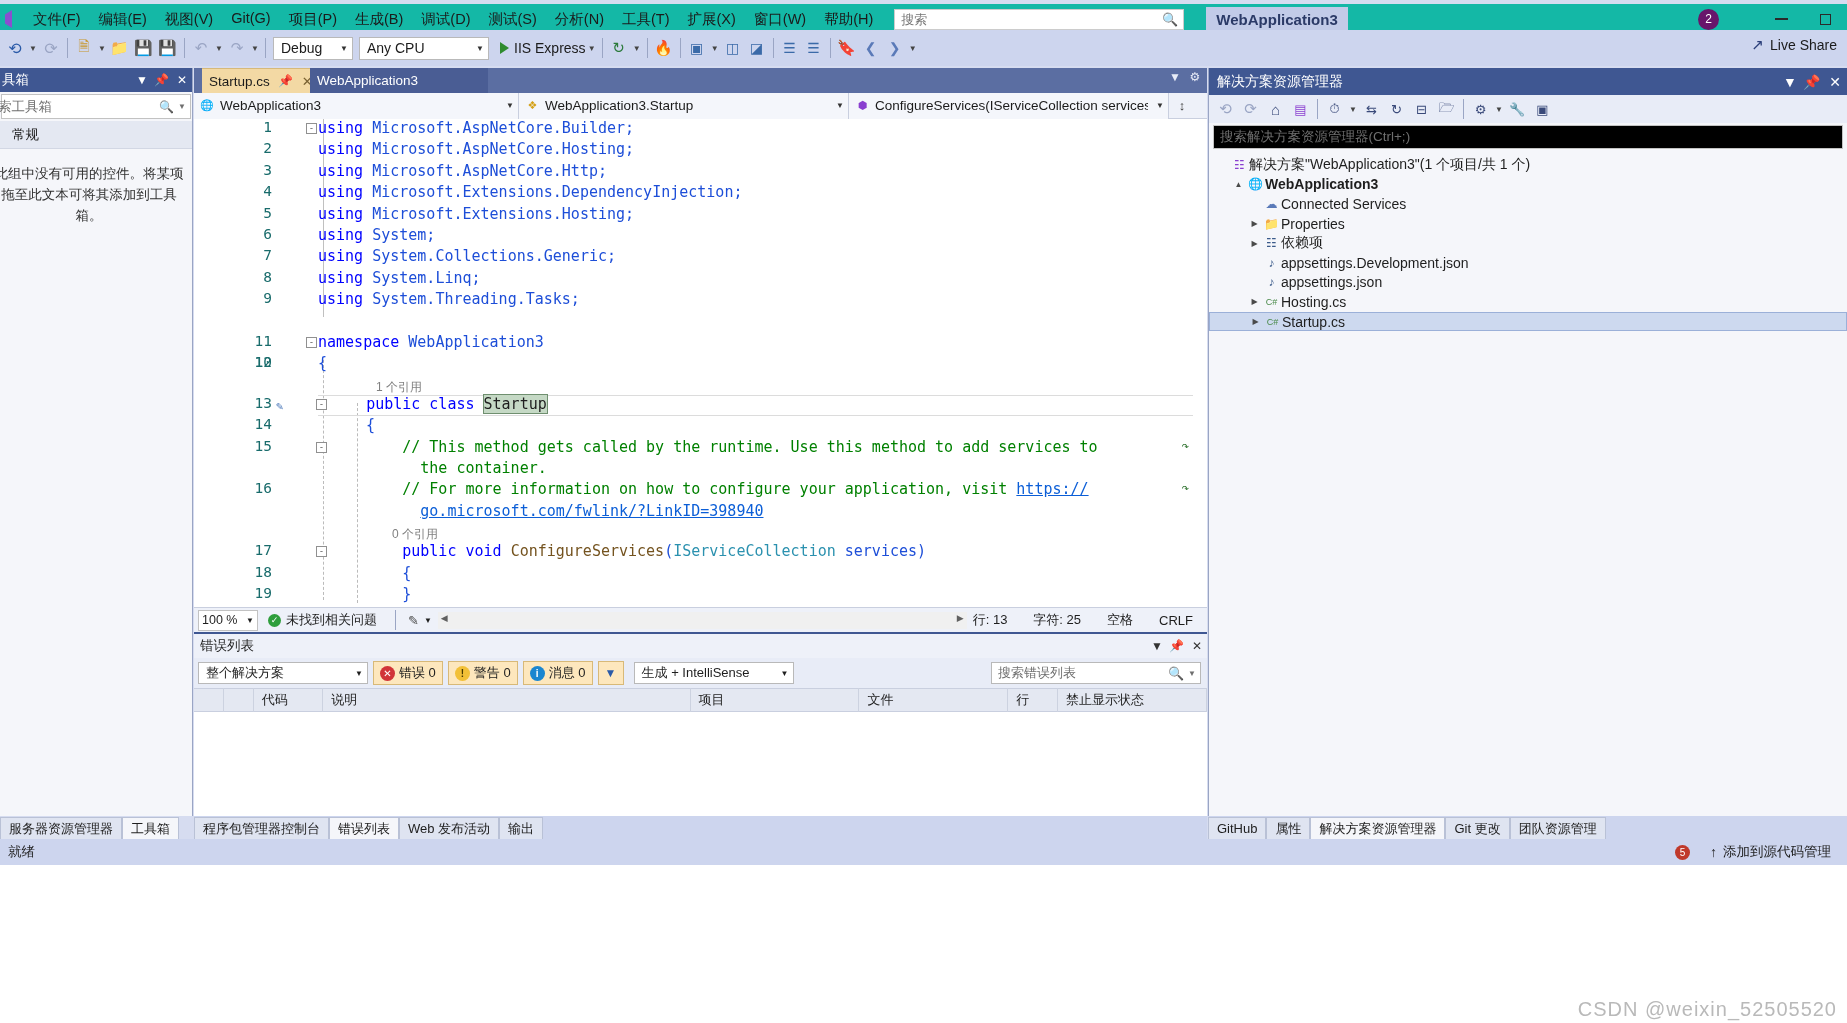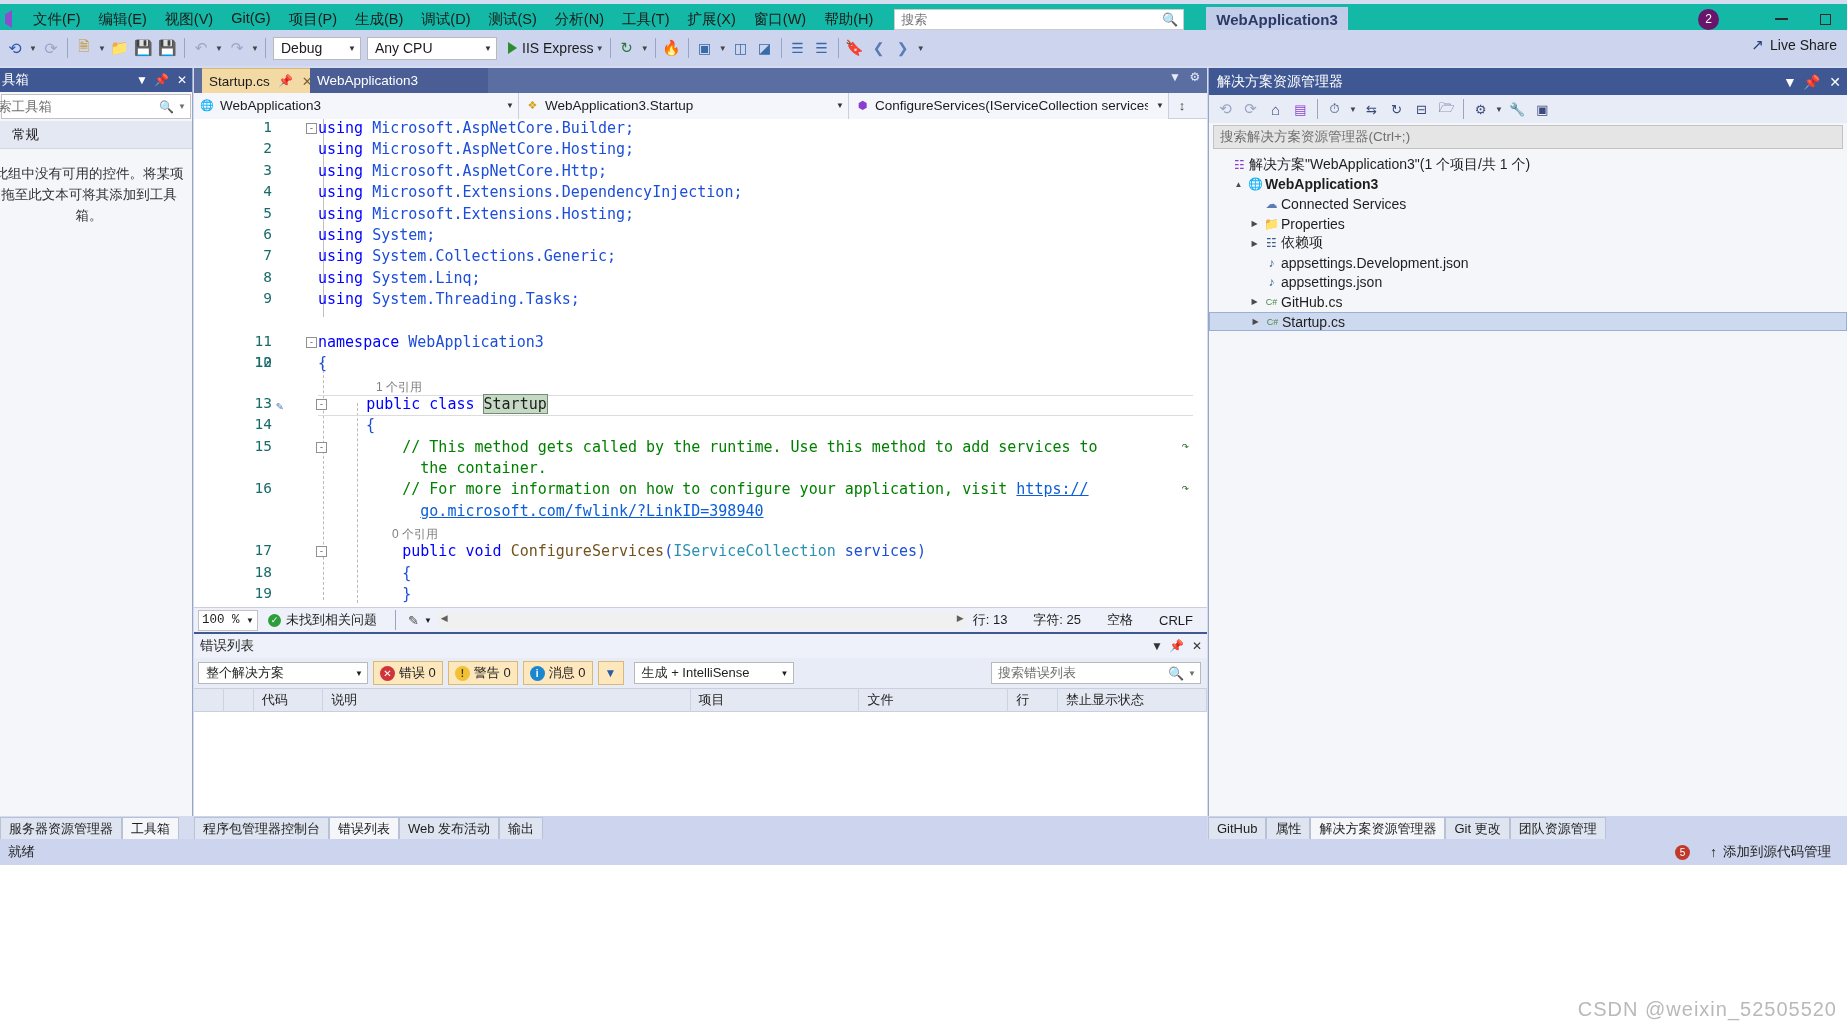--- a/index.html
+++ b/index.html
@@ -159,21 +159,21 @@
 
   
   .solexp{ position:absolute; left:1208px; top:68px; width:639px; height:748px;
      background:#f5f6fa; border-left:1px solid #9aa5c4; }
   .se-head{ height:27px; background:#3f5792; color:#fff; display:flex; align-items:center;
      padding-left:8px; font-size:14px; }
   .se-head .ttl{ flex:1; }
   .se-tools{ height:28px; background:#e8ecf7; display:flex; align-items:center; padding-left:4px; }
   .set{ width:25px;height:24px;display:flex;align-items:center;justify-content:center;
      font-size:13px;color:#3a4a7a; }
-  .se-search{ height:24px; background:#e5e5e5; border:1px solid #c2c2c2; margin:2px 4px;
+  .se-search{ height:24px; background:#000000; border:1px solid #c2c2c2; margin:2px 4px;
      display:flex; align-items:center; padding-left:6px; font-size:13.5px; color:#6f6f6f; }
   .tree{ padding-top:4px; font-size:14px; }
   .trow{ height:19.6px; display:flex; align-items:center; white-space:nowrap; }
   .trow .exp{ width:15px; text-align:center; font-size:8px; color:#4a4a4a; }
   .trow .tic{ width:19px; text-align:center; font-size:12px; }
   .trow.selected{ background:#cdd9ef; border:1px solid #9bb0d8; }
   .bold{ font-weight:bold; }
 
   
   .lefttabs{ position:absolute; left:0; top:816px; width:193px; height:23px; display:flex;
@@ -244,21 +244,21 @@
     <div class="tbcaret">▼</div>
     <div class="tb" style="color:#d9a43b;font-size:15px;">📁</div>
     <div class="tb" style="color:#2b5aa8;font-size:15px;">💾</div>
     <div class="tb" style="color:#2b5aa8;font-size:15px;">💾</div>
     <div class="tbsep"></div>
     <div class="tb" style="color:#9aa5c4;font-size:15px;">↶</div>
     <div class="tbcaret">▼</div>
     <div class="tb" style="color:#9aa5c4;font-size:15px;">↷</div>
     <div class="tbcaret">▼</div>
     <div class="tbsep"></div>
-    <div class="combo" style="width:88px;">
+    <div class="combo" style="width:80px;">
       <span class="cv">Debug</span>
       <span class="cc">▼</span>
     </div>
     <div class="combo" style="width:130px;">
       <span class="cv">Any CPU</span>
       <span class="cc">▼</span>
     </div>
     <div class="playtri"></div>
     <span class="iisrun">IIS Express</span>
     <div class="tbcaret">▼</div>
@@ -373,21 +373,21 @@
 
   <div class="vscroll">
     <div class="vsarrow" style="top:0;">▲</div>
     <div class="vthumb"></div>
     <div class="vsmark"></div>
     <div class="vsarrow" style="bottom:0;">▼</div>
   </div>
 
   <div class="edstatus">
     <div class="zoomcombo">
-      <span style="flex:1;font-family:Liberation Mono, monospace;">100 %</span>
+      <span style="flex:1;">100 %</span>
       <span style="font-size:8px;">▼</span>
     </div>
     <div class="okcirc">✓</div>
     <span>未找到相关问题</span>
     <div class="tbsep" style="margin-left:18px;"></div>
     <span style="margin-left:8px;color:#4a4a4a;">✎</span>
     <span style="font-size:8px;margin-left:5px;">▼</span>
     <div class="hsc">
       <span class="ha" style="left:3px;">◀</span>
       <span class="ha" style="right:3px;">▶</span>
@@ -510,21 +510,21 @@
           <span>appsettings.Development.json</span>
         </div>
         <div class="trow" style="padding-left: 38px;">
           <span class="exp"></span>
           <span class="tic" style="color:#3a5a8a;font-size:12px;">♪</span>
           <span>appsettings.json</span>
         </div>
         <div class="trow" style="padding-left: 38px;">
           <span class="exp">▶</span>
           <span class="tic" style="color:#4a8a4a;font-size:9px;">C#</span>
-          <span>GitHub.cs</span>
+          <span>Hosting.cs</span>
         </div>
         <div class="trow selected" style="padding-left: 38px;">
           <span class="exp">▶</span>
           <span class="tic" style="color:#4a8a4a;font-size:9px;">C#</span>
           <span>Startup.cs</span>
         </div>
       </div>
   </div>
 
   <div class="lefttabs" id="left-tabs">

